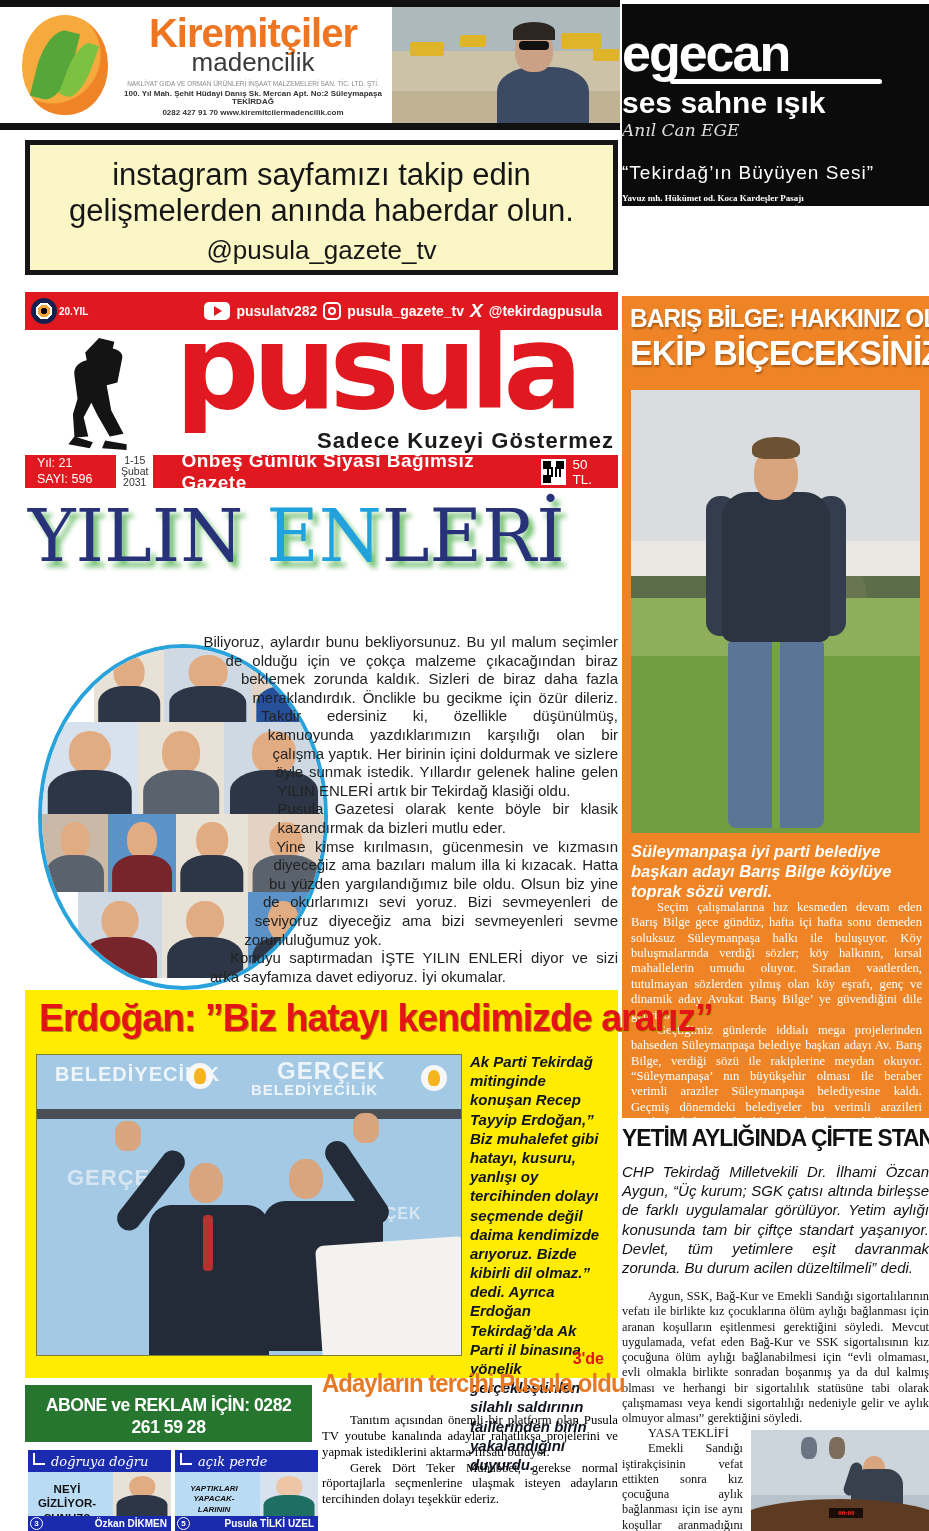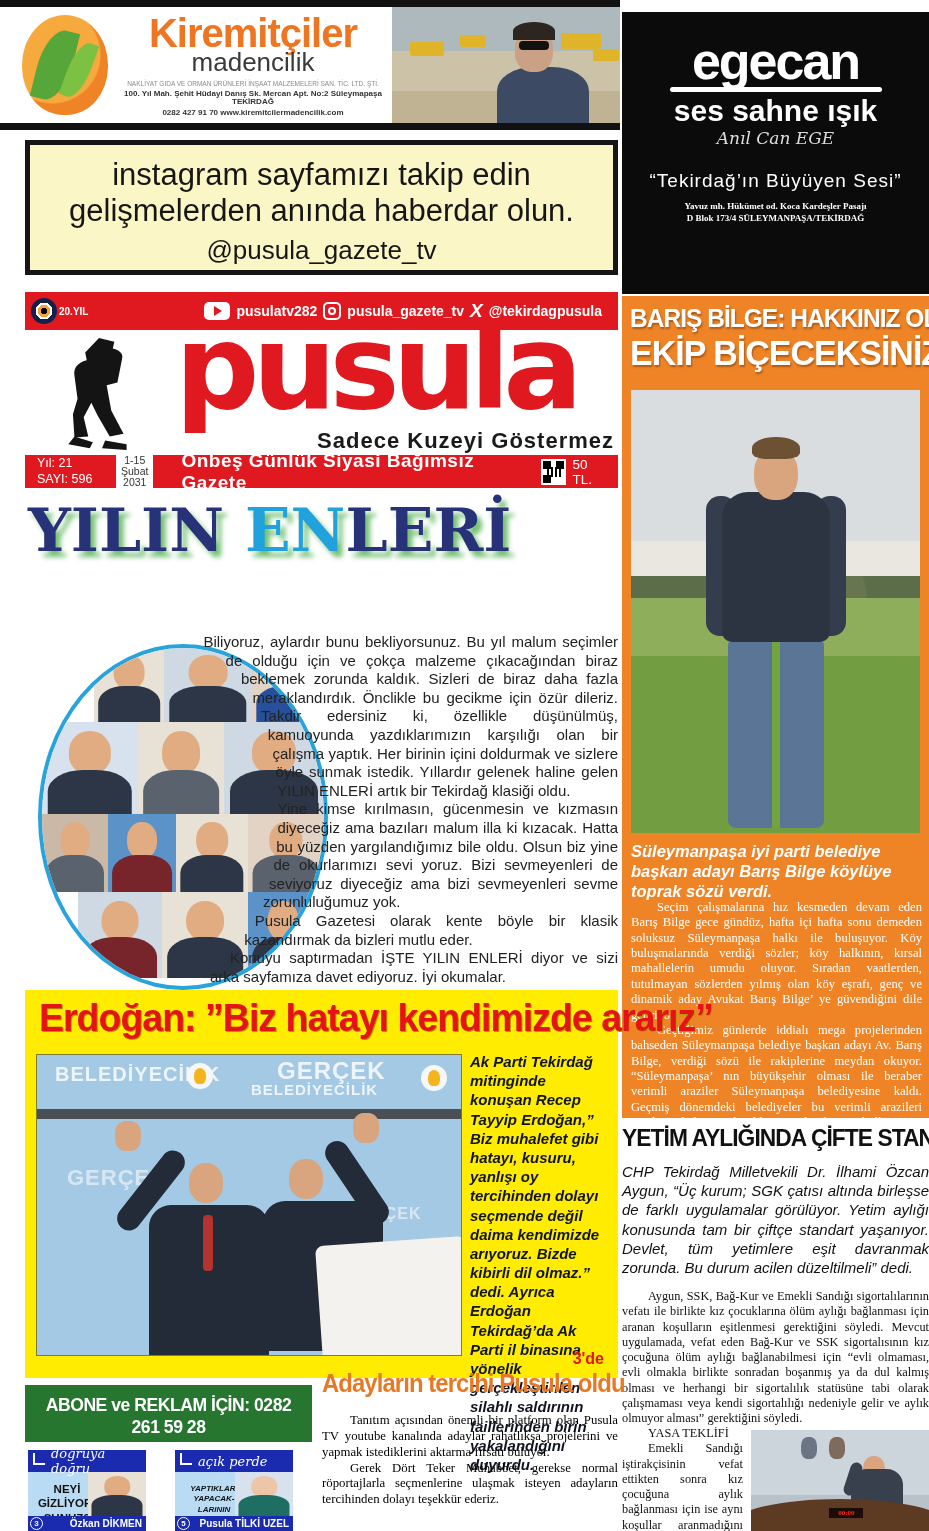--- a/index.html
+++ b/index.html
@@ -21,21 +21,21 @@
   .kirem-line2{color:#333;font-size:8px;font-weight:bold;margin-top:3px;}
   .kirem-photo{flex:1;height:116px;margin-right:0;position:relative;overflow:hidden;
                background:linear-gradient(#aeb9bd 0 38%,#cbc2a8 38% 72%,#bfb393 72% 100%);}
   .digger{position:absolute;background:#e0b428;border-radius:2px;}
   .quarry-man-head{position:absolute;left:54%;top:18%;width:38px;height:44px;background:#caa184;border-radius:46% 46% 42% 42%;}
   .quarry-man-hair{position:absolute;left:53%;top:13%;width:42px;height:18px;background:#2d2620;border-radius:50% 50% 0 0;}
   .quarry-man-glasses{position:absolute;left:55.5%;top:29%;width:30px;height:9px;background:#111;border-radius:4px;}
   .quarry-man-body{position:absolute;left:46%;top:52%;width:92px;height:60px;background:#3c4b63;border-radius:40% 40% 0 0;}
 
   
-  .egecan-ad{left:622px;top:12px;width:307px;height:282px;background:#0b0b0b;color:#fff;text-align:center;}
+  .egecan-ad{left:622px;top:4px;width:307px;height:202px;background:#0b0b0b;color:#fff;}
   .egecan-name{font-size:52px;font-weight:bold;letter-spacing:-2px;margin-top:26px;line-height:.9;}
   .egecan-swoosh{width:212px;height:5px;background:#fff;border-radius:3px;margin:2px auto 4px auto;}
   .egecan-sub{font-size:30px;font-weight:bold;letter-spacing:0;line-height:1;}
   .egecan-person{font-family:"DejaVu Serif",serif;font-style:italic;font-size:17px;color:#ddd;margin-top:2px;}
   .egecan-slogan{font-size:19px;margin-top:22px;letter-spacing:1px;}
   .egecan-phone{font-size:37px;font-weight:bold;letter-spacing:0px;margin-top:16px;font-family:"Liberation Sans",sans-serif;}
   .egecan-addr{font-family:"Liberation Serif",serif;font-size:9px;font-weight:bold;line-height:1.35;margin-top:8px;}
 
   
   .insta-box{left:25px;top:140px;width:593px;height:135px;background:#fbf6c6;border:5px solid #161616;box-sizing:border-box;text-align:center;color:#161616;}
@@ -86,21 +86,21 @@
   .bb-arm-l,.bb-arm-r{position:absolute;top:24%;width:30px;height:140px;background:#343d4d;border-radius:14px;}
   .bb-arm-l{left:calc(50% - 70px);}
   .bb-arm-r{left:calc(50% + 40px);}
   .bb-jeans{position:absolute;left:50%;top:56%;width:96px;height:190px;transform:translateX(-50%);background:#5a7596;border-radius:8px;}
   .bb-jeans::after{content:"";position:absolute;left:44px;top:0;width:8px;height:100%;background:#72a43f;}
   .ba-cap{position:absolute;left:9px;top:546px;width:289px;font-size:16.5px;font-weight:bold;font-style:italic;line-height:1.2;}
   .ba-body{position:absolute;left:9px;top:604px;width:291px;font-family:"Liberation Serif",serif;font-size:12.6px;line-height:1.22;text-align:justify;}
   .ba-body p{margin:0;text-indent:26px;}
 
   
-  .lead-head{left:28px;top:500px;width:592px;font-family:"DejaVu Serif",serif;font-weight:bold;font-size:60px;letter-spacing:0px;line-height:1;white-space:nowrap;
+  .lead-head{left:28px;top:500px;width:592px;font-family:"DejaVu Serif",serif;font-weight:normal;font-size:72px;letter-spacing:0px;line-height:1;white-space:nowrap;
              text-shadow:5px 6px 5px rgba(110,190,110,.95);}
   .lh-navy{color:#283279;}
   .lh-cyan{color:#21a2dc;}
   .lead-text{left:30px;top:633px;width:588px;height:355px;font-size:15px;line-height:1.24;color:#222;text-align:justify;}
   .lead-spacer{float:left;width:272px;height:358px;shape-outside:ellipse(49% 50% at 42% 50%);}
   .lead-text p{margin:0;}
   .collage{left:38px;top:644px;width:290px;height:346px;border:4px solid #29a3dc;border-radius:50%;overflow:hidden;background:#fff;box-sizing:border-box;display:flex;flex-wrap:wrap;align-content:flex-start;}
   .face{position:relative;overflow:hidden;background:#dfe4e8;flex:none;}
   .face::before{content:"";position:absolute;left:50%;top:10%;width:44%;height:46%;transform:translateX(-50%);background:#e2ac83;border-radius:48% 48% 44% 44%;}
   .face::after{content:"";position:absolute;left:50%;top:52%;width:88%;height:55%;transform:translateX(-50%);background:#2c3646;border-radius:42% 42% 0 0;}
@@ -146,21 +146,21 @@
   .abone{left:25px;top:1385px;width:287px;height:57px;background:#27762f;color:#fff;text-align:center;}
   .abone-txt{font-size:18.5px;font-weight:900;margin-top:9px;letter-spacing:-0.5px;transform:scaleX(.95);}
 
   
   .aday{left:322px;top:1368px;width:296px;height:163px;}
   .aday-head{color:#e87924;font-size:26.5px;font-weight:900;letter-spacing:-1px;white-space:nowrap;transform:scaleX(.9);transform-origin:left;}
   .aday-body{font-family:"Liberation Serif",serif;font-size:12.8px;line-height:1.24;margin-top:14px;text-align:justify;}
   .aday-body p{margin:0;text-indent:28px;}
 
   
-  .colcard{position:absolute;top:1450px;width:118px;height:81px;background:#b9dbf4;}
+  .colcard{position:absolute;top:1450px;width:143px;height:81px;background:#b9dbf4;}
   .colcard-head{position:absolute;left:0;top:0;width:100%;height:22px;background:#1a2bb0;color:#fff;
                 font-family:"DejaVu Serif",serif;font-style:italic;font-size:13px;display:flex;align-items:center;}
   .corner{width:10px;height:10px;border-left:2px solid #fff;border-bottom:2px solid #fff;margin:0 6px 4px 5px;flex:none;}
   .colcard-foot{position:absolute;left:0;bottom:0;width:100%;height:15px;background:#1a2bb0;color:#fff;font-size:10px;font-weight:bold;display:flex;align-items:center;}
   .badge{width:11px;height:11px;border:1px solid #fff;border-radius:50%;font-size:8px;line-height:11px;text-align:center;margin:0 4px 0 2px;font-weight:bold;flex:none;}
   .foot-name{margin-left:auto;margin-right:4px;white-space:nowrap;}
   .colcard-title{position:absolute;left:3px;top:26px;width:72px;font-weight:900;color:#101010;text-align:center;}
   .t1{font-size:11.5px;line-height:1.25;margin-top:6px;}
   .t2{font-size:8px;font-style:italic;line-height:1.3;margin-top:8px;}
   .colcard-photo{position:absolute;right:0;top:22px;width:58px;height:44px;}
@@ -283,22 +283,22 @@
     <div class="face bgA" style="width:72px;height:78px;"></div>
     <div class="face bgC suit-gray" style="width:76px;height:78px;"></div>
     <div class="face bgB suit-red" style="width:84px;height:86px;margin-left:36px;"></div>
     <div class="face bgA" style="width:86px;height:86px;"></div>
     <div class="face bgE" style="width:70px;height:86px;"></div>
   </div>
 
   <div class="abs lead-text">
     <div class="lead-spacer"></div>
     <p>Biliyoruz, aylardır bunu bekliyorsunuz. Bu yıl malum seçimler de olduğu için ve çokça malzeme çıkacağından biraz beklemek zorunda kaldık. Sizleri de biraz daha fazla meraklandırdık. Önclikle bu gecikme için özür dileriz. Takdir edersiniz ki, özellikle düşünülmüş, kamuoyunda yazdıklarımızın karşılığı olan bir çalışma yaptık. Her birinin içini doldurmak ve sizlere öyle sunmak istedik. Yıllardır gelenek haline gelen YILIN ENLERİ artık bir Tekirdağ klasiği oldu.</p>
+    <p>Pusula Gazetesi olarak kente böyle bir klasik kazandırmak da bizleri mutlu eder.</p>
     <p>Yine kimse kırılmasın, gücenmesin ve kızmasın diyeceğiz ama bazıları malum illa ki kızacak. Hatta bu yüzden yargılandığımız bile oldu. Olsun biz yine de okurlarımızı sevi yoruz. Bizi sevmeyenleri de seviyoruz diyeceğiz ama bizi sevmeyenleri sevme zorunluluğumuz yok.</p>
-    <p>Pusula Gazetesi olarak kente böyle bir klasik kazandırmak da bizleri mutlu eder.</p>
     <p>Konuyu saptırmadan İŞTE YILIN ENLERİ diyor ve sizi arka sayfamıza davet ediyoruz. İyi okumalar.</p>
   </div>
 
   <div class="abs erd-art">
     <div class="erd-head">Erdoğan: ”Biz hatayı kendimizde ararız”</div>
     <div class="erd-photo">
       <span class="banner-txt" style="left:18px;top:8px;font-size:20px;">BELEDİYECİLİK</span>
       <span class="banner-txt" style="left:240px;top:2px;">GERÇEK</span>
       <span class="banner-txt" style="left:214px;top:26px;font-size:15px;">BELEDİYECİLİK</span>
       <span class="banner-txt" style="left:30px;top:110px;font-size:22px;opacity:.7;">GERÇEK</span>

